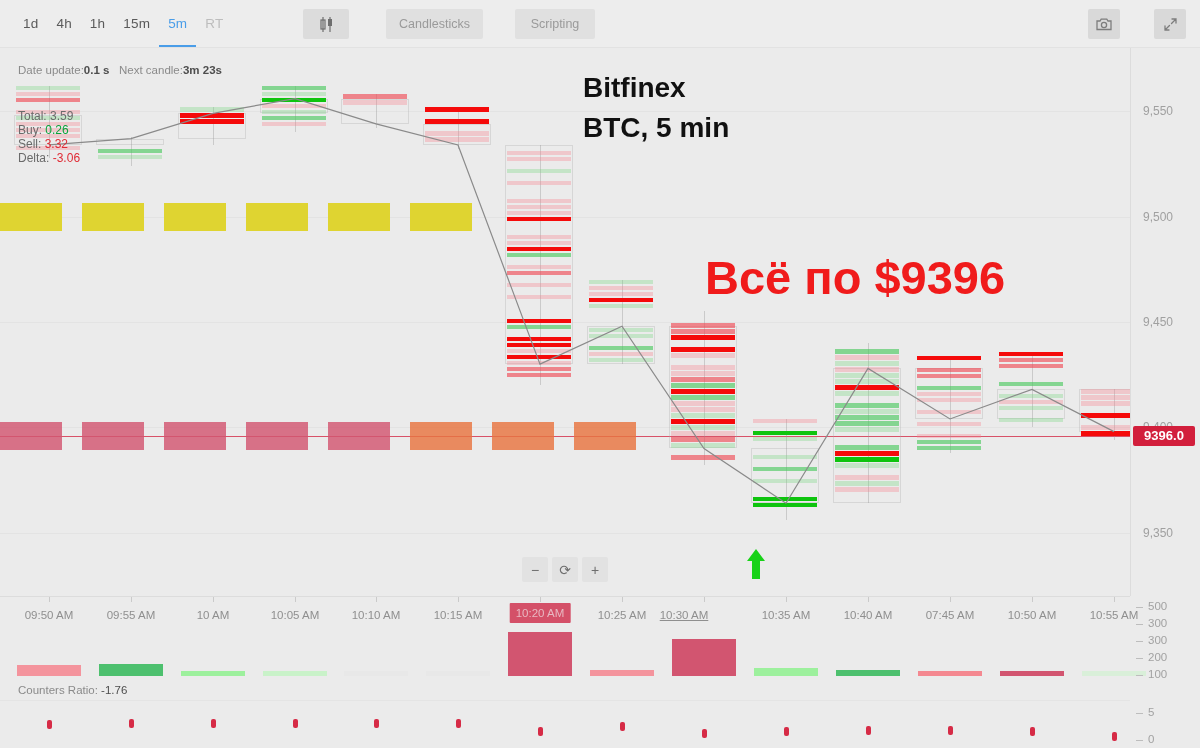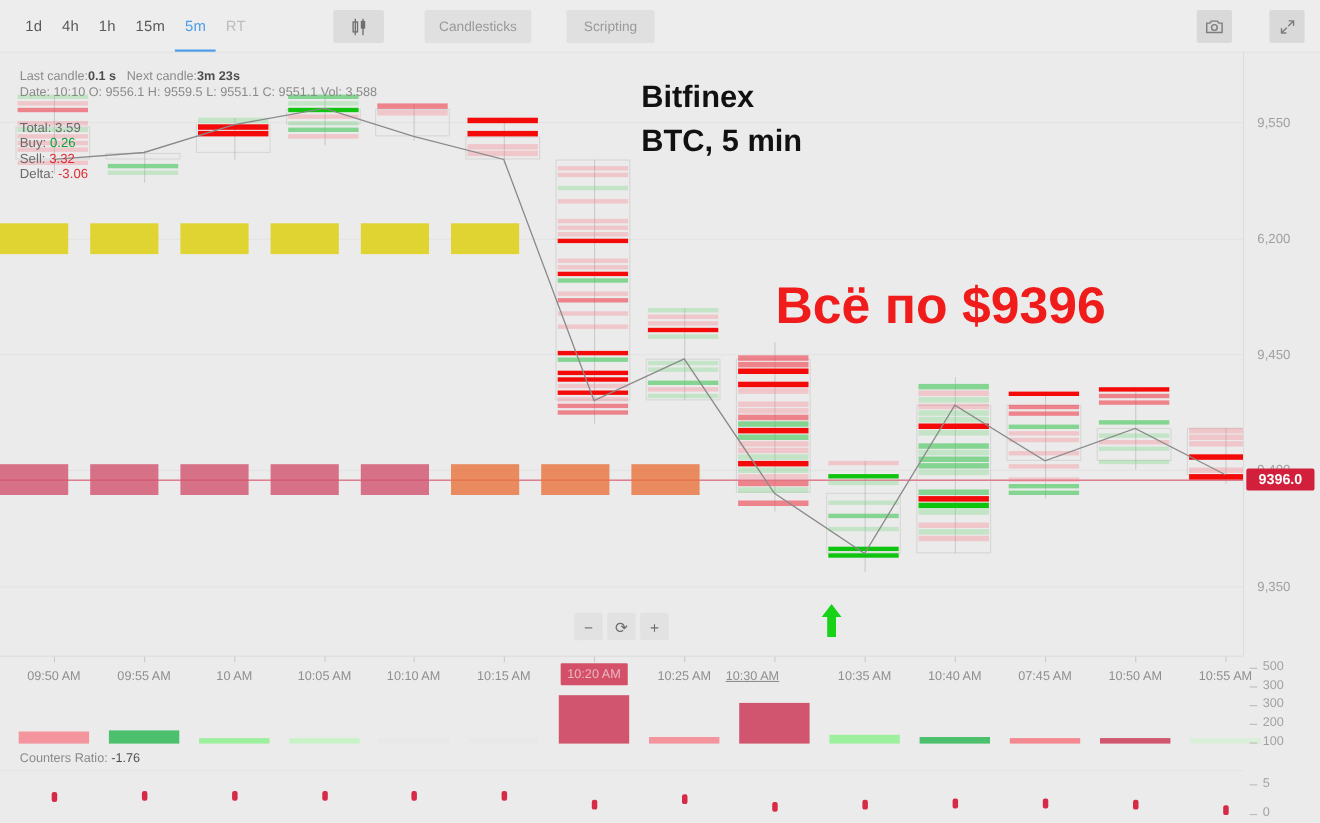--- a/index.html
+++ b/index.html
@@ -363,32 +363,31 @@
         <div class="crow" style="left: 2px; top: 36px; width: 64px; height: 4.5px; background: rgba(245, 130, 140, 0.34);"></div>
         <div class="crow" style="left: 2px; top: 42px; width: 64px; height: 4.5px; background: rgb(245, 10, 10);"></div>
       </div>
       <svg class="lineov" width="1130" height="548">
         <polyline points="49,96.9538461538462 131,90.6307692307692 213,65.33846153846156 295,50.584615384615404 376,75.87692307692305 458,96.9538461538462 540,316.1538461538462 622,278.2153846153846 704,400.46153846153845 786,455.26153846153846 868,320.36923076923074 950,370.95384615384614 1032,341.44615384615383 1114,383.6" fill="none" stroke="#8a8a8a" stroke-width="1.2"></polyline>
       </svg>
     </div>
 
   <div class="price-axis" id="price-axis">
       <div class="price-tick" style="top: 56.2308px;">9,550</div>
-      <div class="price-tick" style="top: 161.615px;">6,200</div>
+      <div class="price-tick" style="top: 161.615px;">9,500</div>
       <div class="price-tick" style="top: 267px;">9,450</div>
       <div class="price-tick" style="top: 372.385px;">9,400</div>
       <div class="price-tick" style="top: 477.769px;">9,350</div>
       <div class="price-badge" style="top: 377.815px; background: rgb(210, 31, 60);">9396.0</div>
     </div>
 
   <div class="info-1">
-    <span>Last candle:</span><b>0.1 s</b>
+    <span>Date update:</span><b>0.1 s</b>
     &nbsp;&nbsp;<span>Next candle:</span><b>3m 23s</b>
   </div>
-  <div class="info-2">Date: 10:10 O: 9556.1 H: 9559.5 L: 9551.1 C: 9551.1 Vol: 3.588</div>
 
   <div class="stats">
     <div>
       <span>Total:</span>
       <span>3.59</span>
     </div>
     <div>
       <span>Buy:</span>
       <span class="g">0.26</span>
     </div>

